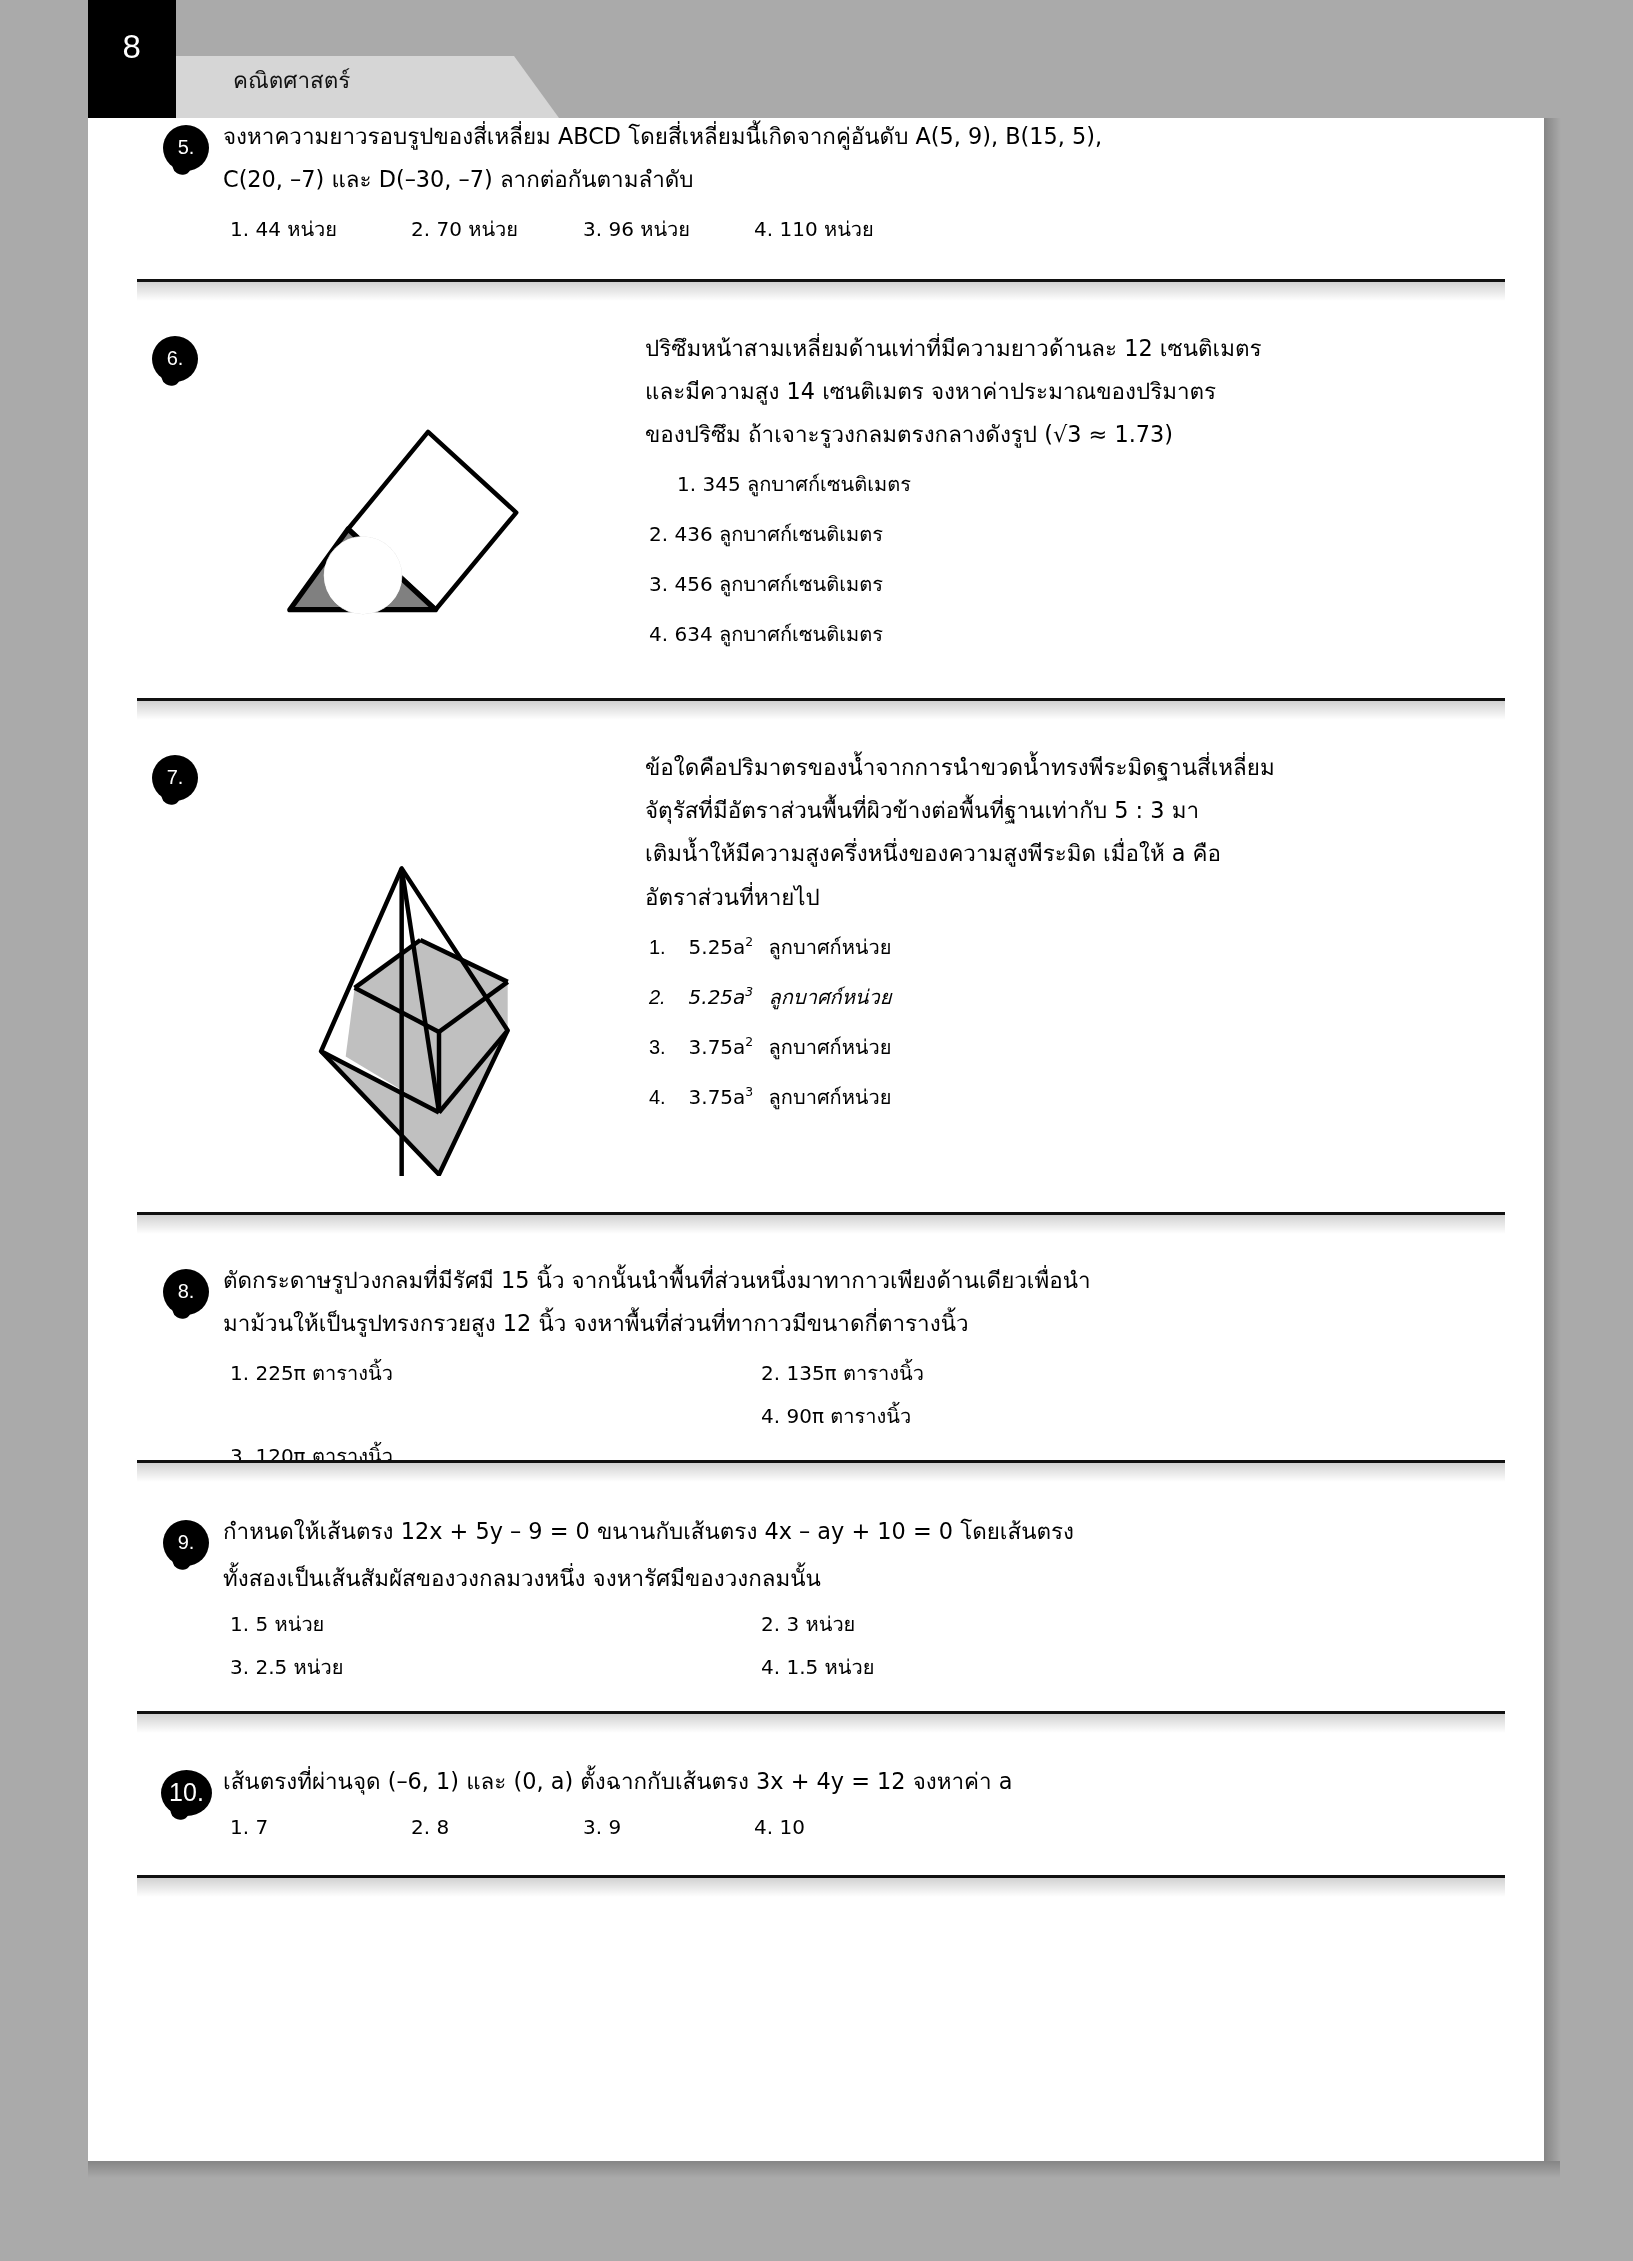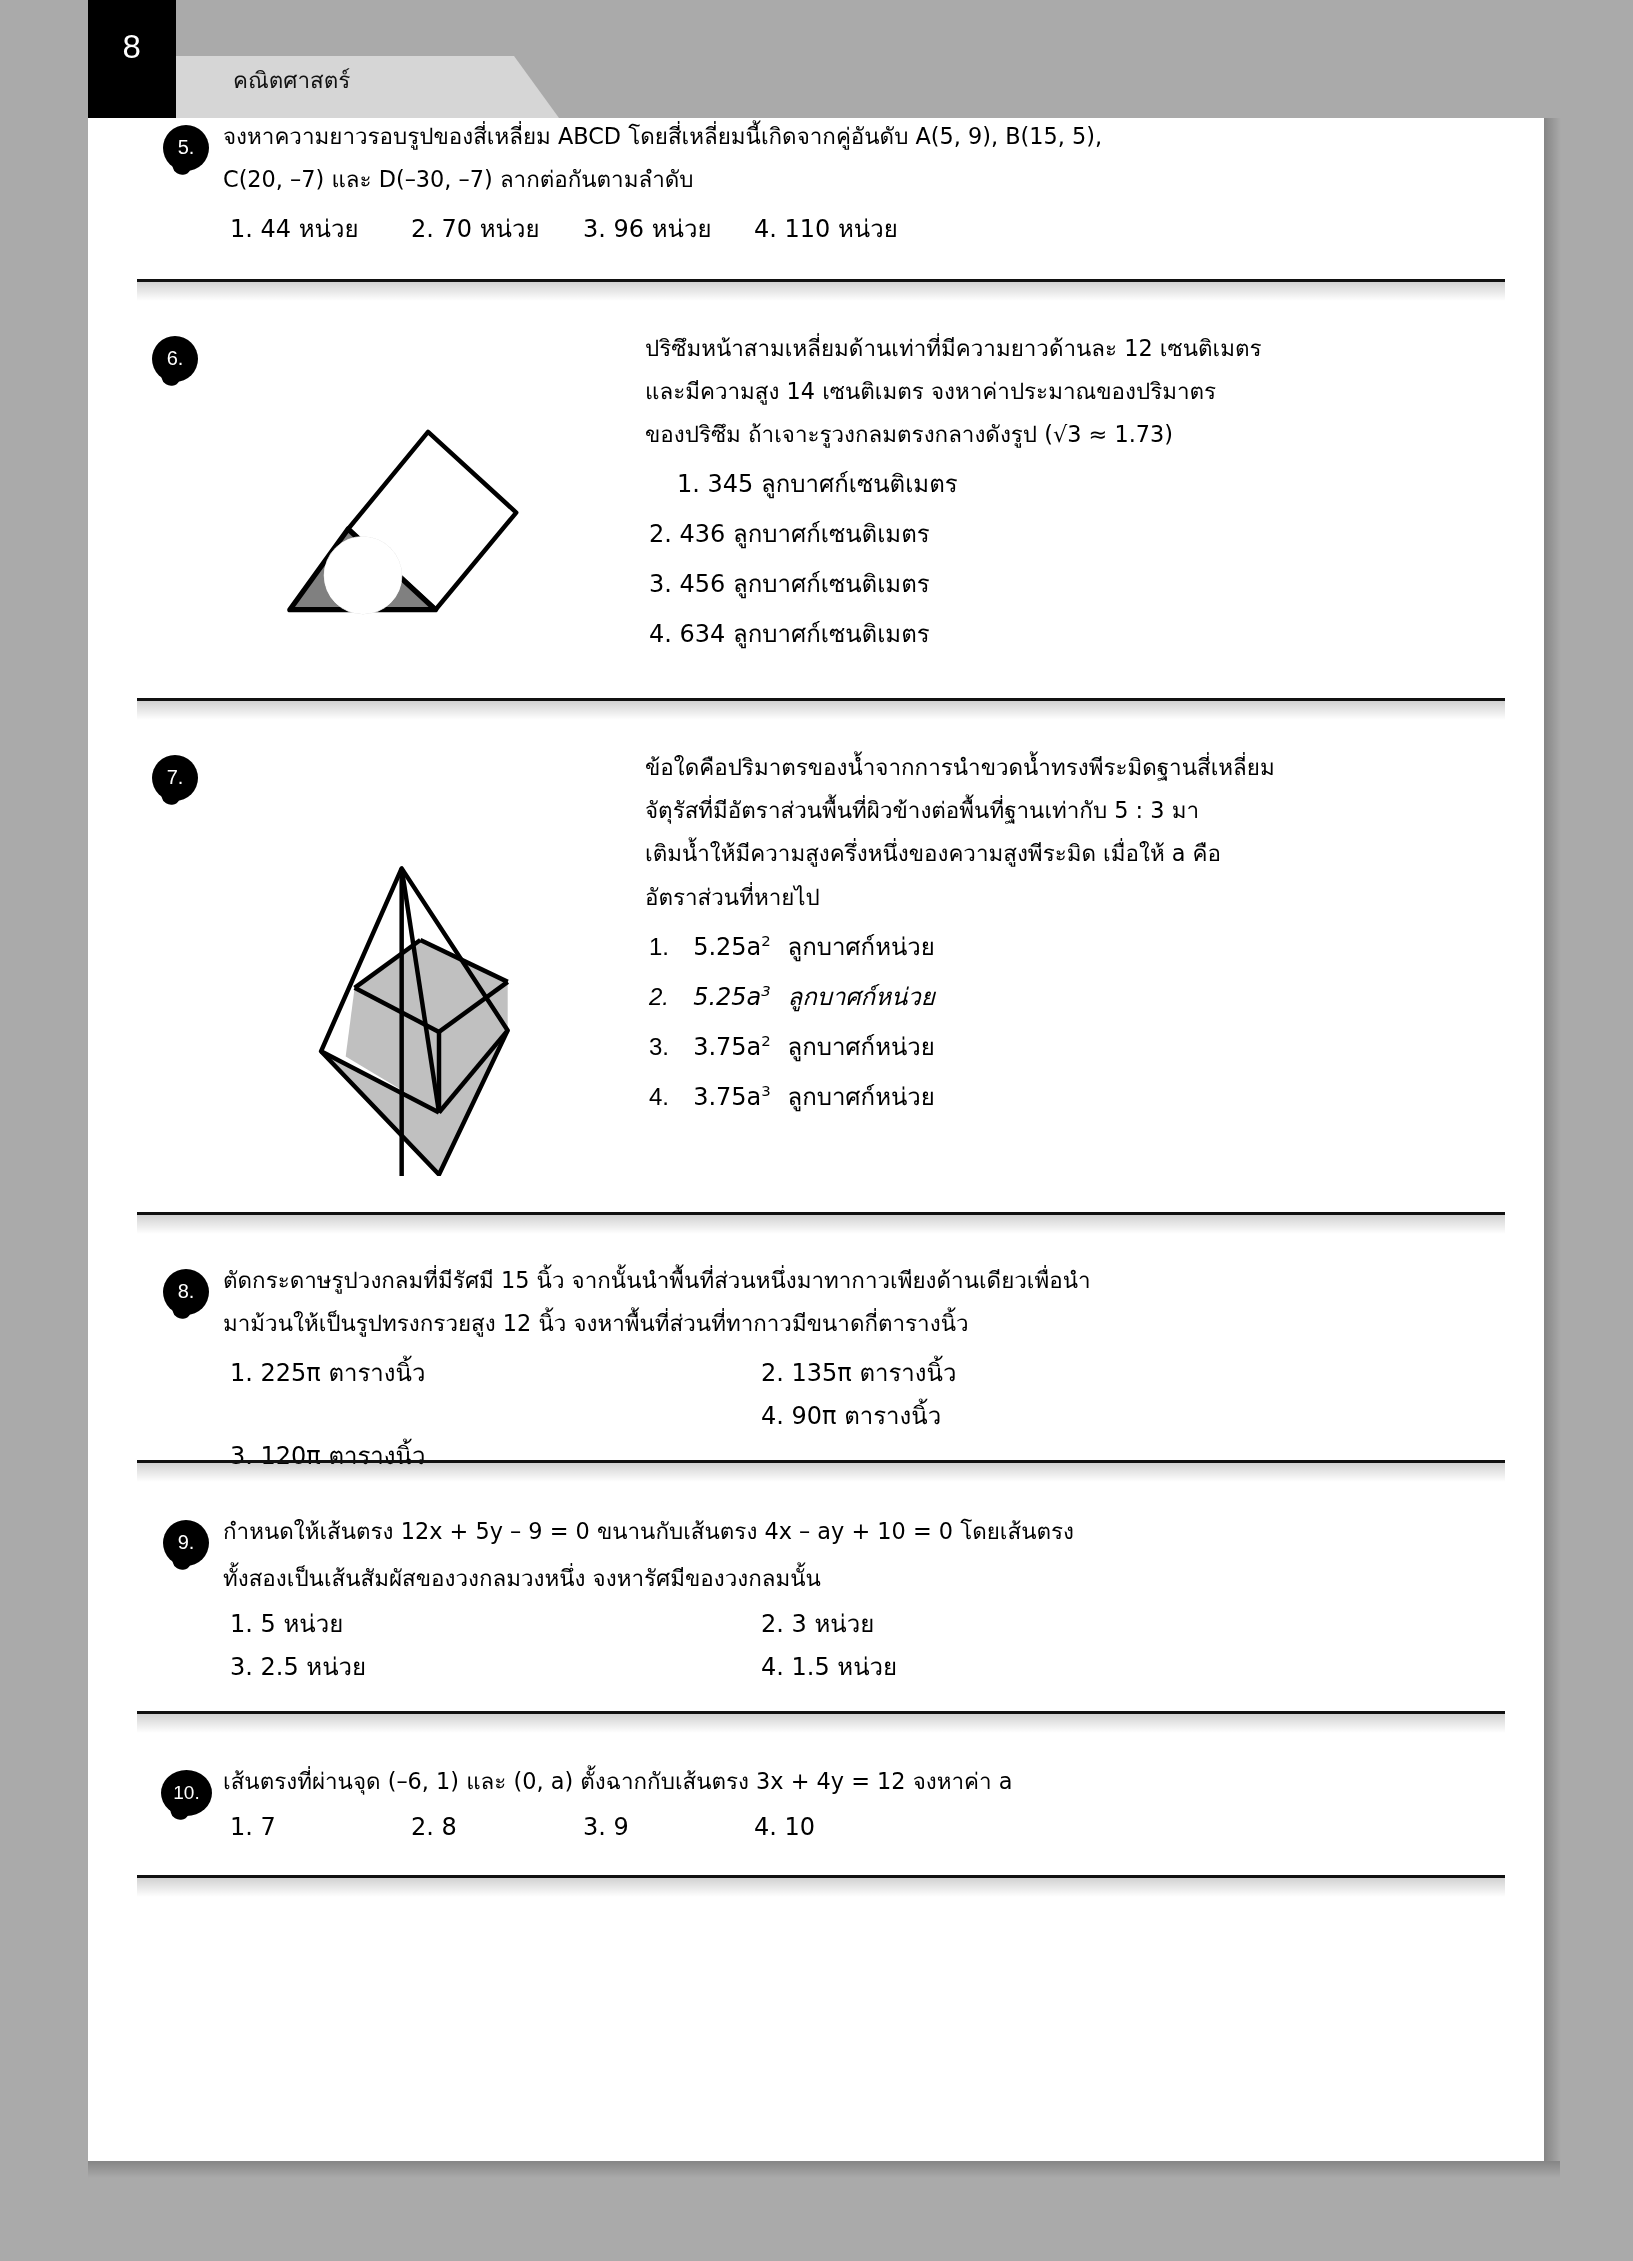--- a/index.html
+++ b/index.html
@@ -106,32 +106,32 @@
     position: absolute;
     bottom: -4.5px;
     left: 9.7px;
     width: 16.5px;
     height: 15px;
     background: #000000;
     border-radius: 0 0 40% 60%;
     transform: rotate(-12deg);
   }
   .qnum span { position: relative; z-index: 2; }
-  .qnum.wide { width: 51px; font-size: 19px; }
+  .qnum.wide { width: 51px; font-size: 25px; }
 
   .qtext {
     font-family: "DejaVu Sans", sans-serif;
     font-size: 22.4px;
     line-height: 43px;
     color: #000000;
   }
 
   .opt {
     font-family: "DejaVu Sans", sans-serif;
-    font-size: 24px;
+    font-size: 20px;
     line-height: 42px;
     color: #000000;
     white-space: nowrap;
   }
   .opt .num { font-family: "Liberation Sans", sans-serif; }
 
   sup { font-size: 0.62em; vertical-align: super; line-height: 0; }
 
   
   .sep {

